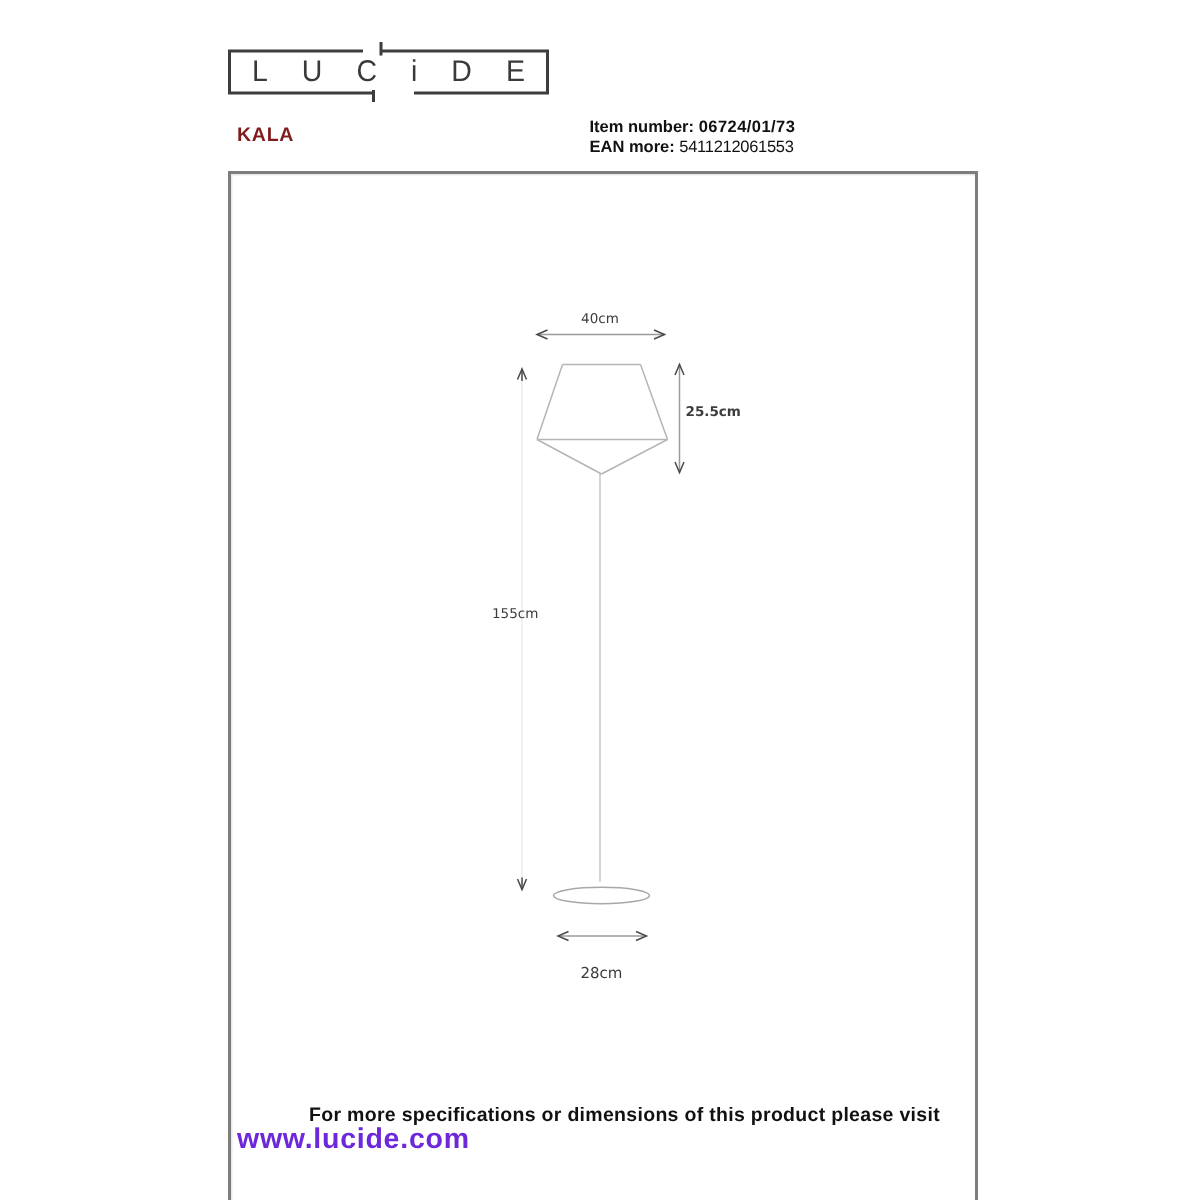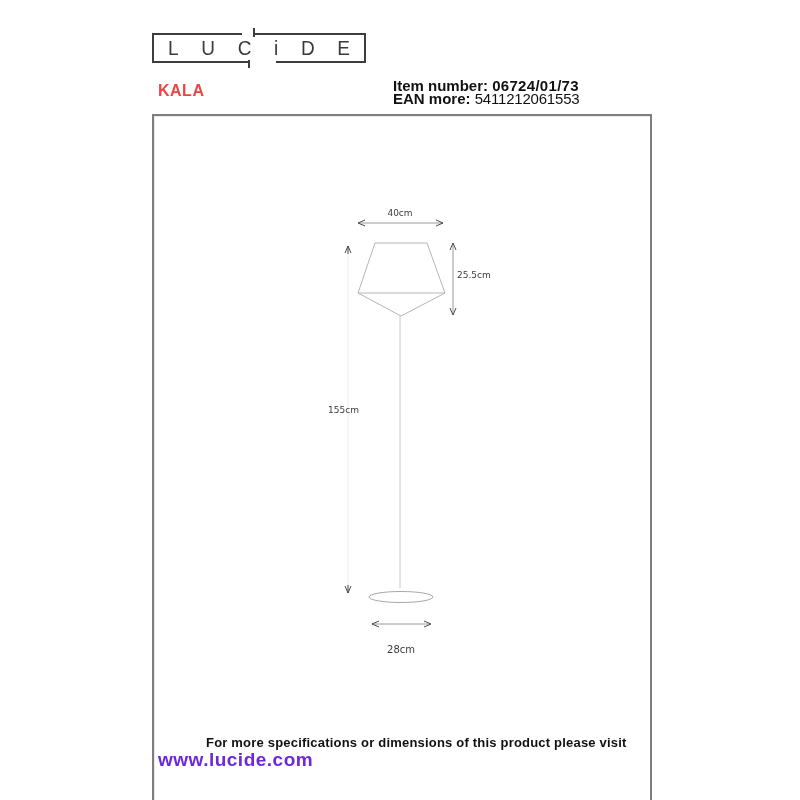--- a/index.html
+++ b/index.html
@@ -12,23 +12,23 @@
               border:2px solid #3d3d3d; display:flex; align-items:center;
               justify-content:space-between; padding:0 14px; }
   .logo-letter { font-size:19px; font-weight:400; color:#3a3a3a; line-height:1;
                  font-family:"Liberation Sans", sans-serif; transform:scaleY(1.05); }
   .logo-cord-gap { position:absolute; left:88px; top:-3px; width:12px; height:4px; background:#fff; }
   .logo-cord { position:absolute; left:99px; top:-7px; width:2px; height:9px; background:#3d3d3d; }
   .logo-bottom-gap { position:absolute; left:96px; bottom:-3px; width:26px; height:4px; background:#fff; }
   .logo-bottom-step { position:absolute; left:94px; bottom:-7px; width:2px; height:8px; background:#3d3d3d; }
 
   
-  .product-title { position:absolute; left:158px; top:82px; font-size:16px; font-weight:bold;
-                   letter-spacing:0.5px; color:#ef4444; }
-  .codes { position:absolute; left:393px; top:79px; font-size:15px; line-height:13px; color:#111; }
+  .product-title { position:absolute; left:158px; top:82px; font-size:13px; font-weight:bold;
+                   letter-spacing:0.5px; color:#7f1d1d; }
+  .codes { position:absolute; left:393px; top:79px; font-size:11px; line-height:13px; color:#111; }
   .codes .lbl { font-weight:bold; }
   .codes .val-bold { font-weight:bold; letter-spacing:0.3px; }
   .codes .val { font-weight:normal; letter-spacing:-0.2px; }
 
   
   .frame { position:absolute; left:152px; top:114px; width:500px; height:696px;
            border:2px solid #7e7e7e; box-shadow:inset 1px 1px 0 #e9e9e9; background:#fff; }
   .frame svg { position:absolute; left:0; top:0; }
 
   .dim-label { position:absolute; font-size:9px; color:#3c3c3c; white-space:nowrap;
@@ -109,21 +109,21 @@
       </g>
 
       <g>
         <line x1="218" y1="508" x2="277" y2="508" stroke="#9a9a9a" stroke-width="1"></line>
         <polyline points="225,505 218,508 225,511" stroke="#4a4a4a" stroke-width="1" fill="none"></polyline>
         <polyline points="270,505 277,508 270,511" stroke="#4a4a4a" stroke-width="1" fill="none"></polyline>
       </g>
     </svg>
 
     <div class="dim-label center" style="left:216px; top:92px; width:60px;">40cm</div>
-    <div class="dim-label" style="left:303px; top:154px;">25.5cm</div>
+    <div class="dim-label" style="left:303px; top:154px;font-weight:bold;">25.5cm</div>
     <div class="dim-label" style="left:174px; top:289px;text-align:center;">155cm</div>
     <div class="dim-label center" style="left:217px; top:516px; width:60px; font-size:10px;margin-top:12px;">28cm</div>
   </div>
 
   <div class="footer-note">For more specifications or dimensions of this product please visit</div>
   <div class="website-url">www.lucide.com</div>
 
 </div>
 
 </body></html>

